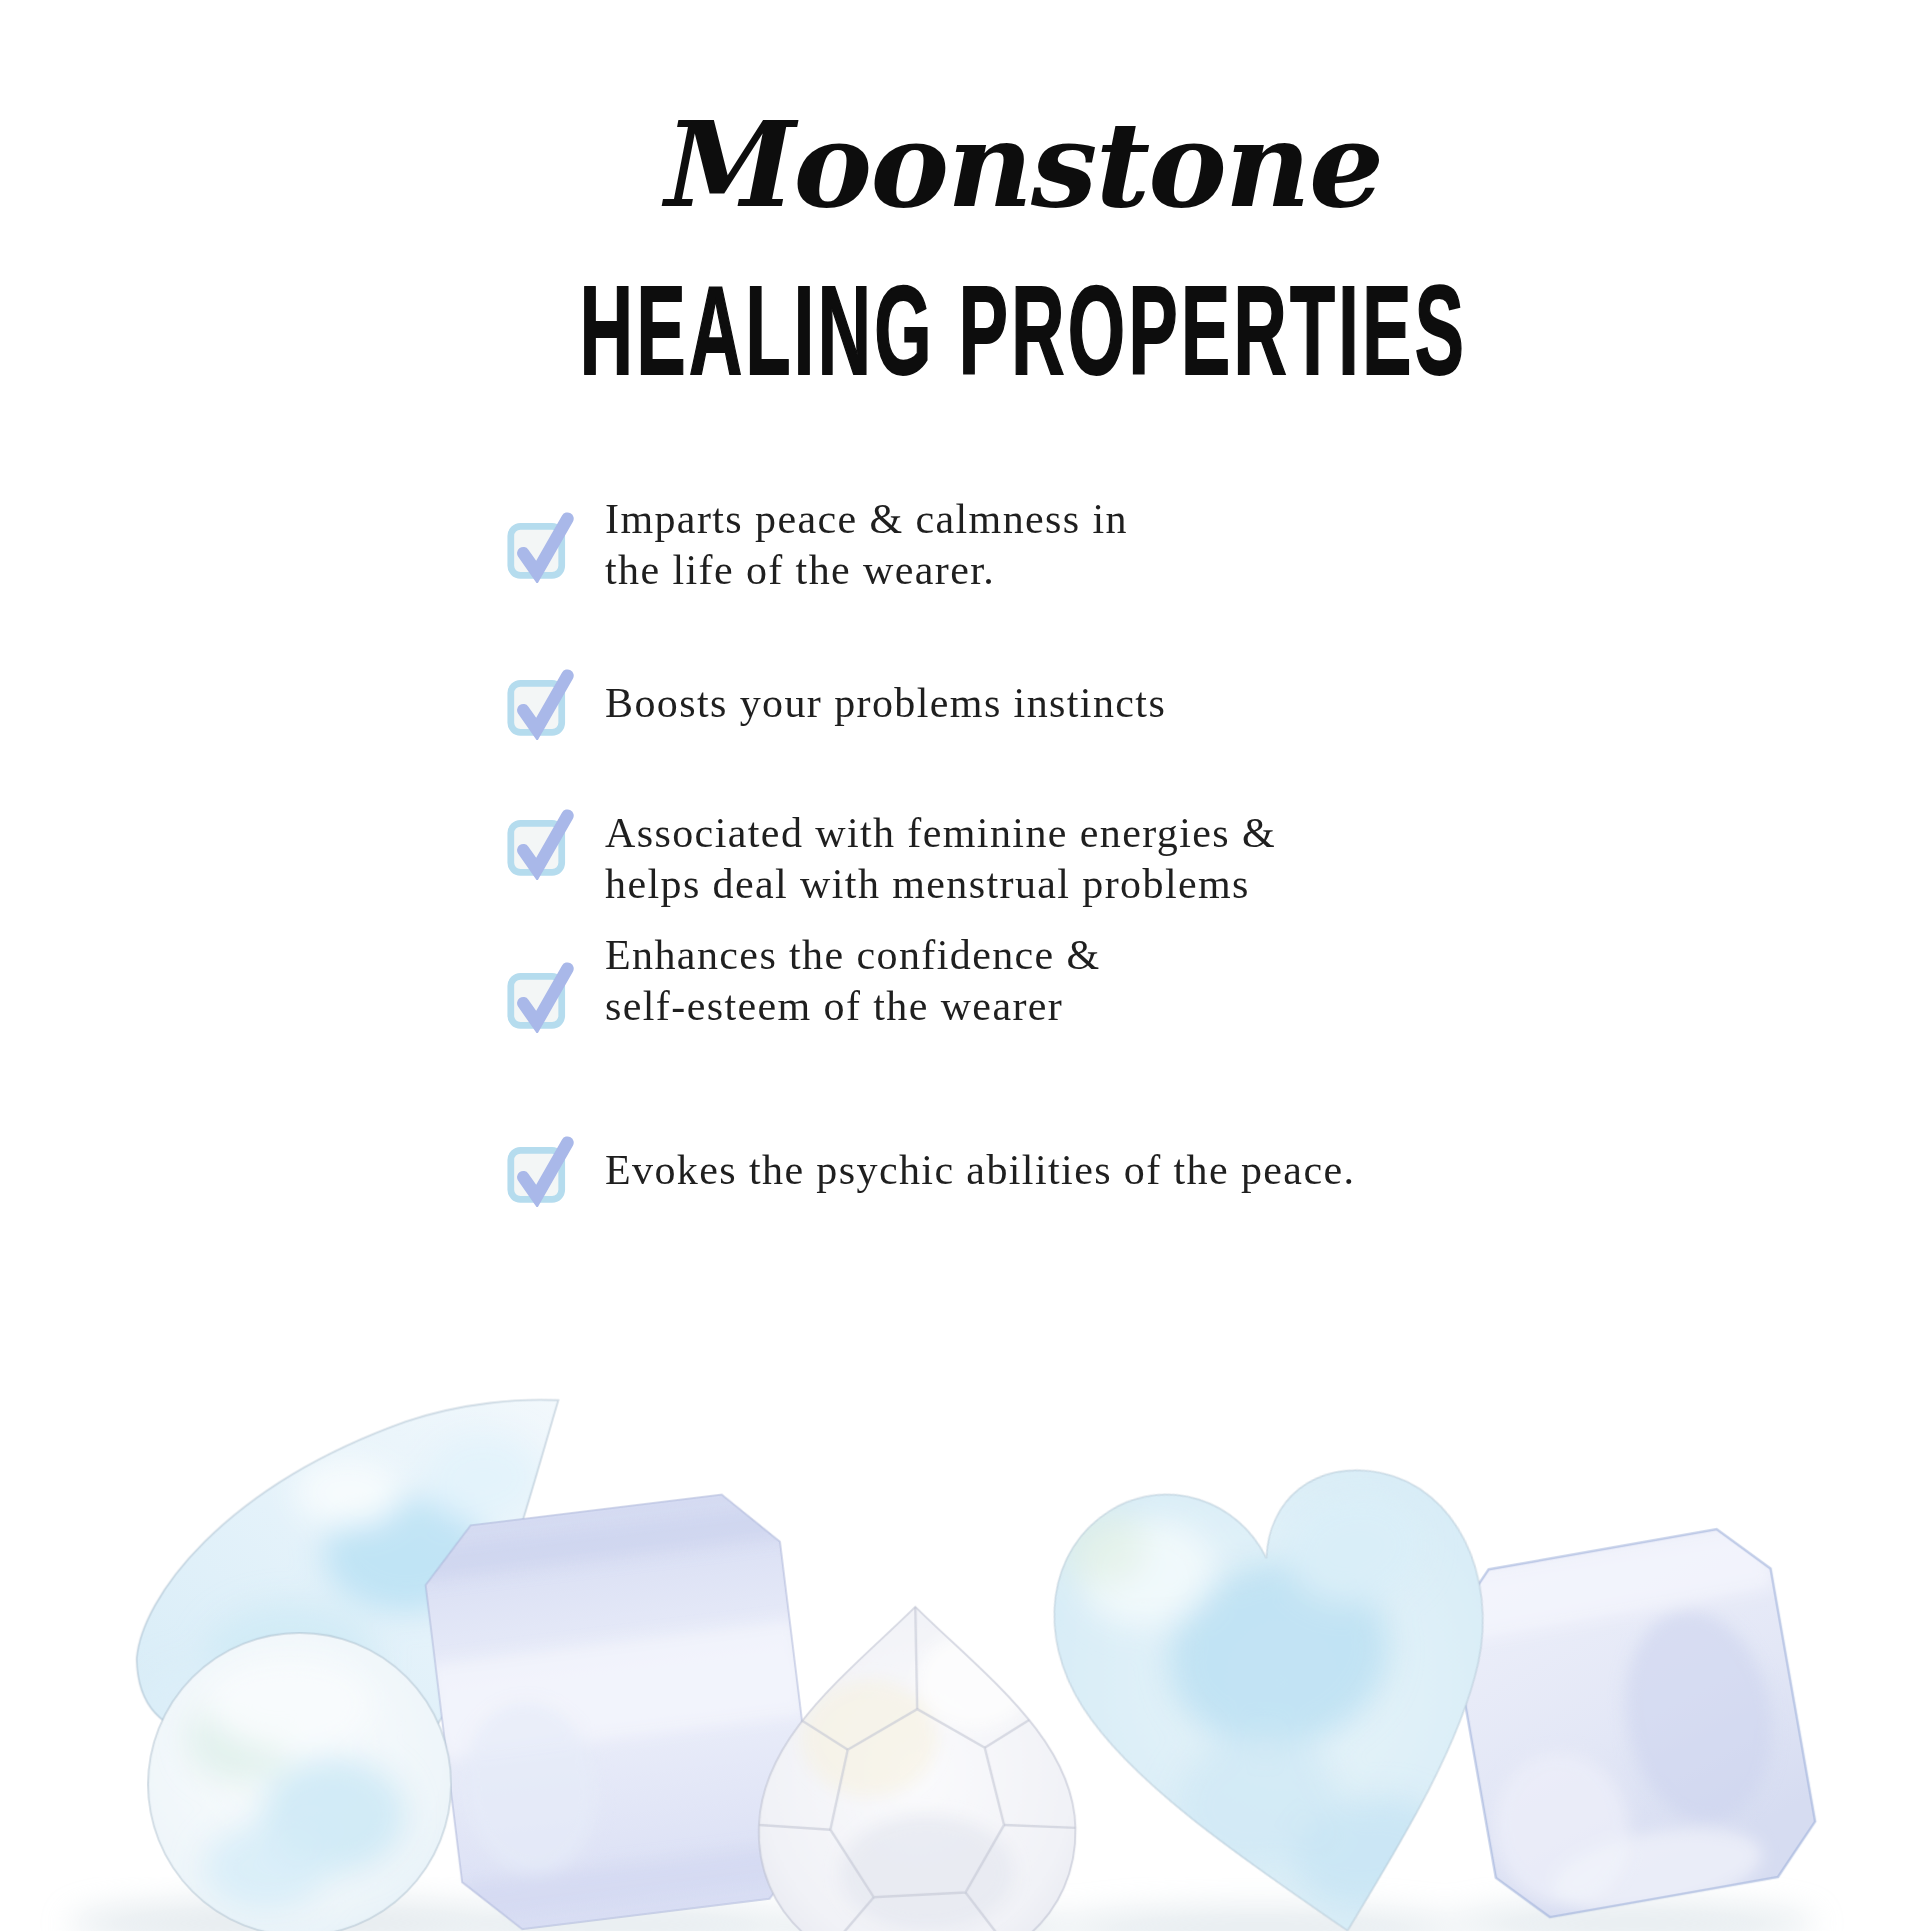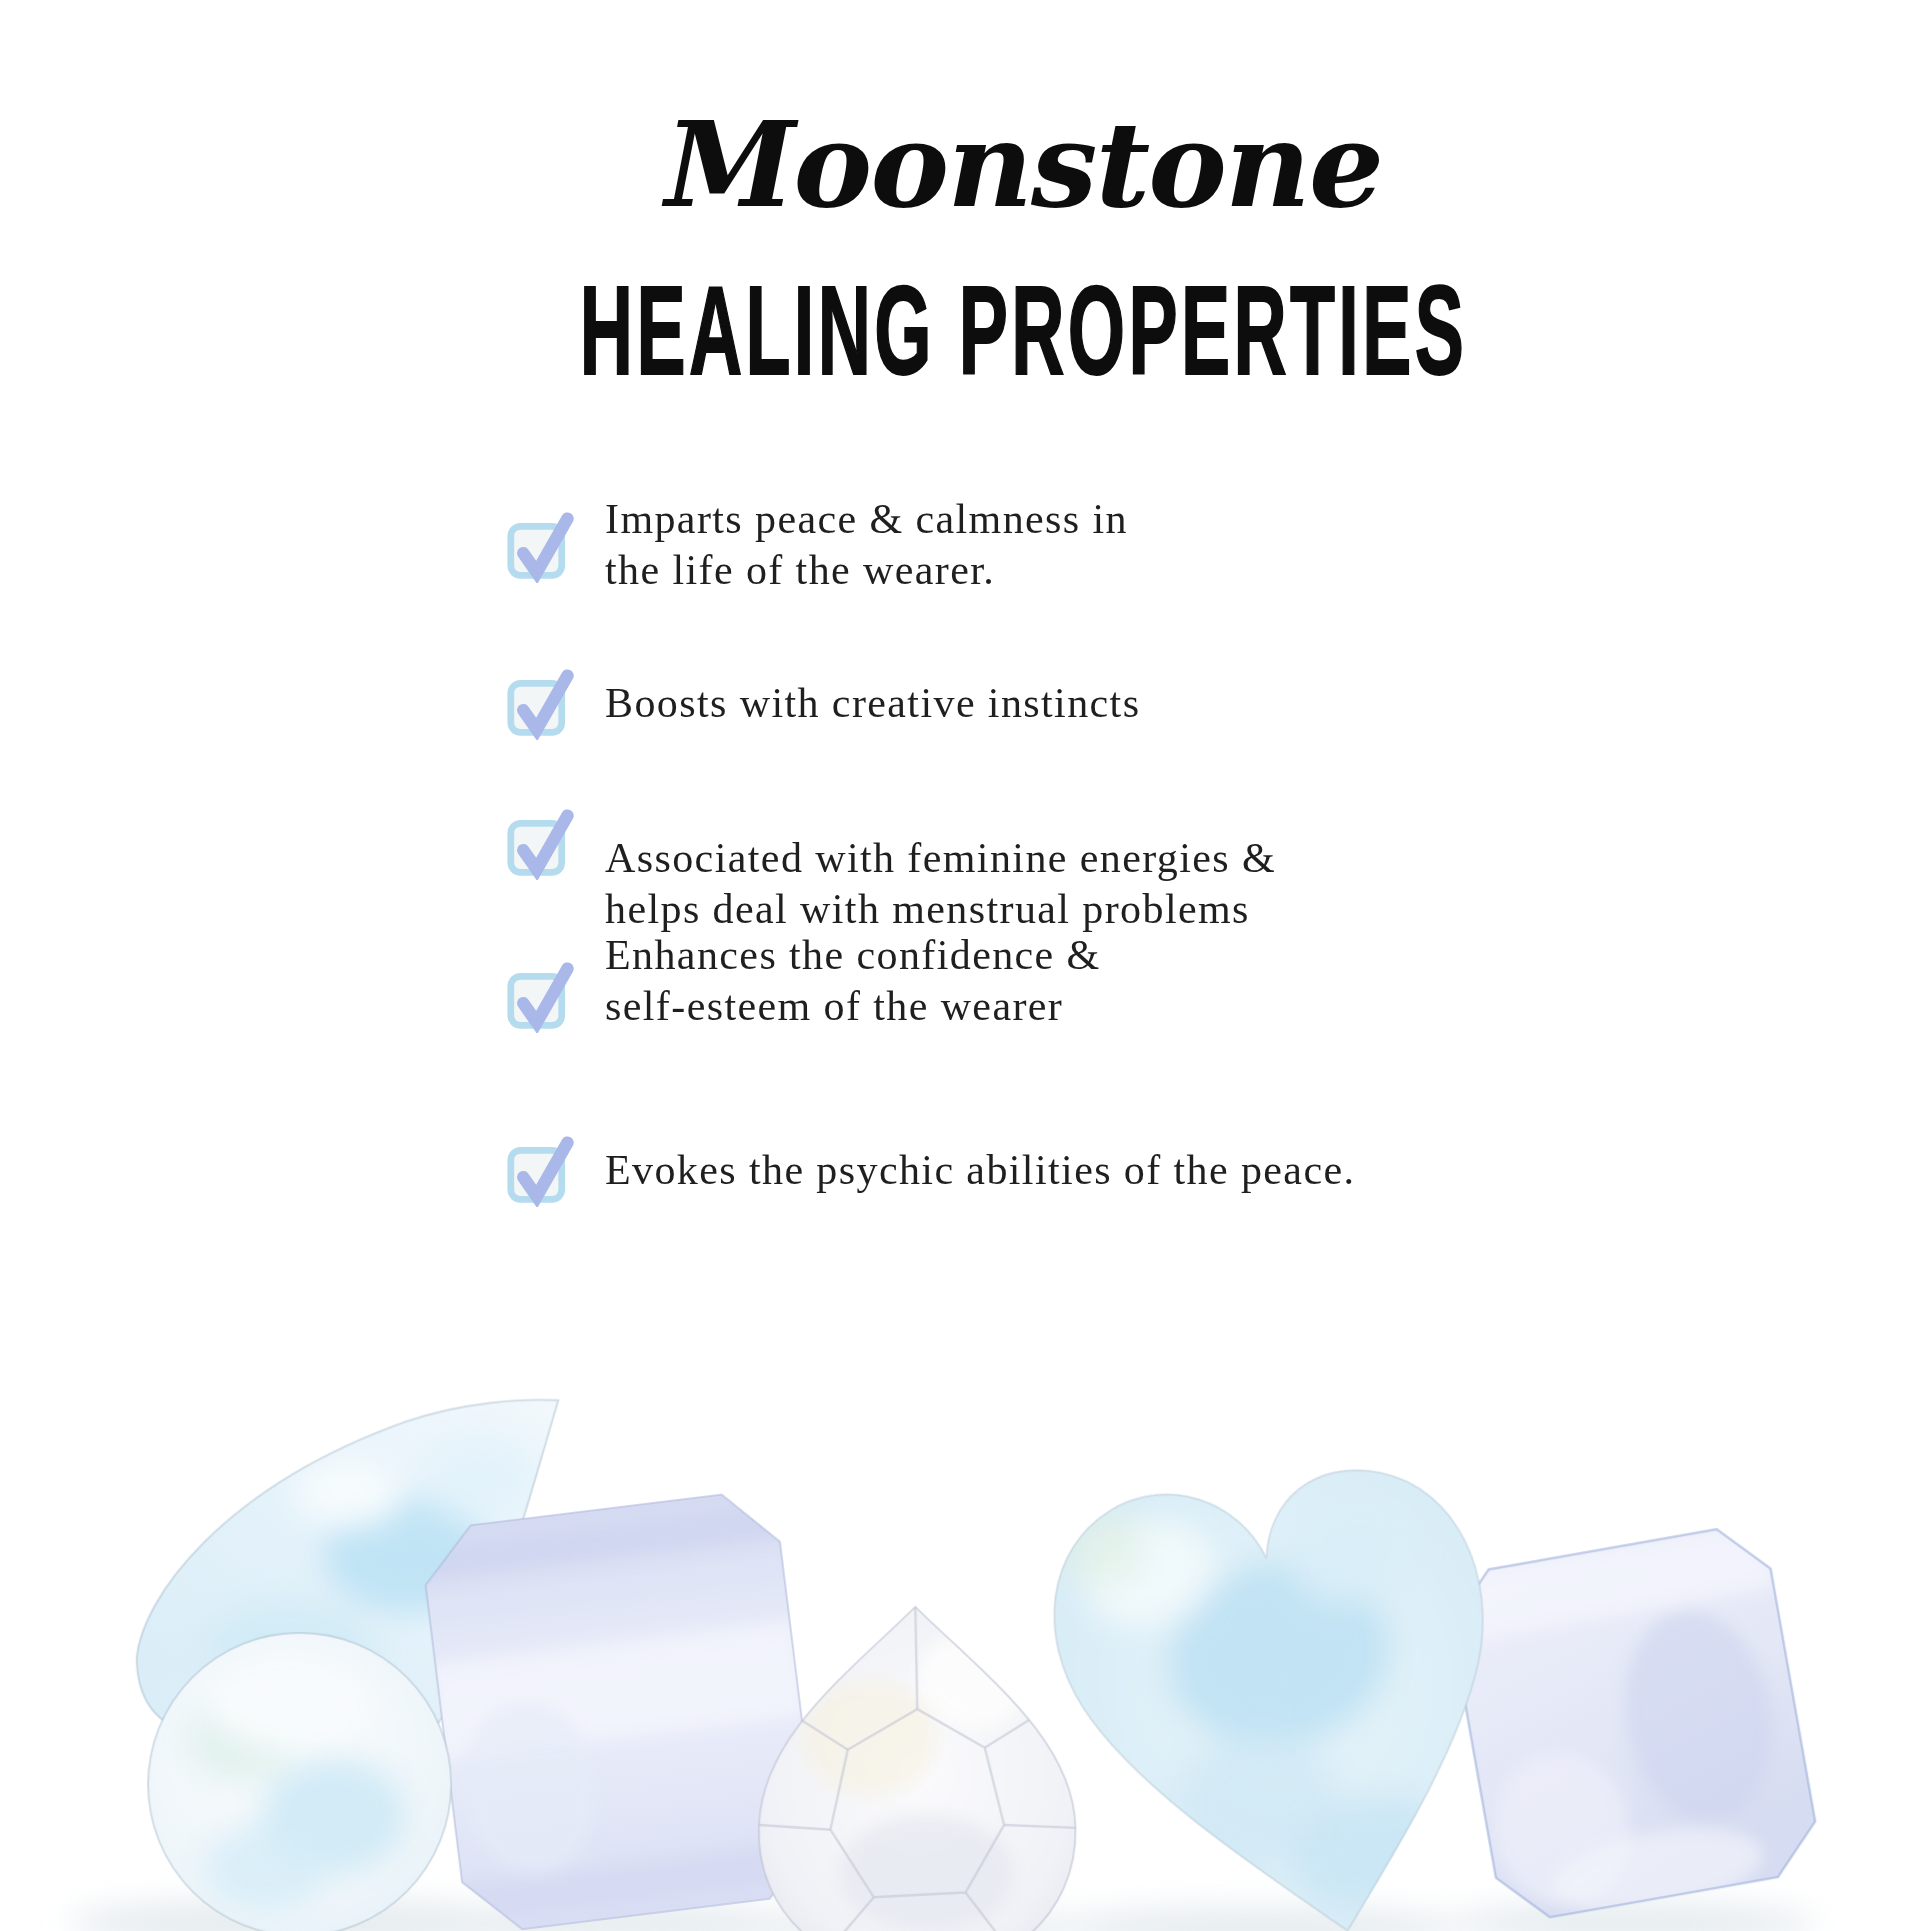--- a/index.html
+++ b/index.html
@@ -31,26 +31,26 @@
       <svg class="check-icon" viewBox="0 0 76 76" style="top: 510px;">
       <rect x="5" y="17" width="53" height="51" rx="10" class="cb-box" fill="#f3f6f6" stroke="#b5dcee" stroke-width="7"></rect>
       <path d="M18 45 L32 65 L64 9" class="cb-mark" stroke="#a9b8e9" stroke-width="13" fill="none" stroke-linecap="round"></path>
     </svg>
       <p class="prop-text" style="top: 494px;">Imparts peace &amp; calmness in
 the life of the wearer.</p>
       <svg class="check-icon" viewBox="0 0 76 76" style="top: 667px;">
       <rect x="5" y="17" width="53" height="51" rx="10" class="cb-box" fill="#f3f6f6" stroke="#b5dcee" stroke-width="7"></rect>
       <path d="M18 45 L32 65 L64 9" class="cb-mark" stroke="#a9b8e9" stroke-width="13" fill="none" stroke-linecap="round"></path>
     </svg>
-      <p class="prop-text" style="top: 678px;">Boosts with creative instincts</p>
+      <p class="prop-text" style="top: 678px;">Boosts your problems instincts</p>
       <svg class="check-icon" viewBox="0 0 76 76" style="top: 807px;">
       <rect x="5" y="17" width="53" height="51" rx="10" class="cb-box" fill="#f3f6f6" stroke="#b5dcee" stroke-width="7"></rect>
       <path d="M18 45 L32 65 L64 9" class="cb-mark" stroke="#a9b8e9" stroke-width="13" fill="none" stroke-linecap="round"></path>
     </svg>
-      <p class="prop-text" style="top: 833px;">Associated with feminine energies &amp;
+      <p class="prop-text" style="top: 808px;">Associated with feminine energies &amp;
 helps deal with menstrual problems</p>
       <svg class="check-icon" viewBox="0 0 76 76" style="top: 960px;">
       <rect x="5" y="17" width="53" height="51" rx="10" class="cb-box" fill="#f3f6f6" stroke="#b5dcee" stroke-width="7"></rect>
       <path d="M18 45 L32 65 L64 9" class="cb-mark" stroke="#a9b8e9" stroke-width="13" fill="none" stroke-linecap="round"></path>
     </svg>
       <p class="prop-text" style="top: 930px;">Enhances the confidence &amp;
 self-esteem of the wearer</p>
       <svg class="check-icon" viewBox="0 0 76 76" style="top: 1134px;">
       <rect x="5" y="17" width="53" height="51" rx="10" class="cb-box" fill="#f3f6f6" stroke="#b5dcee" stroke-width="7"></rect>
       <path d="M18 45 L32 65 L64 9" class="cb-mark" stroke="#a9b8e9" stroke-width="13" fill="none" stroke-linecap="round"></path>

